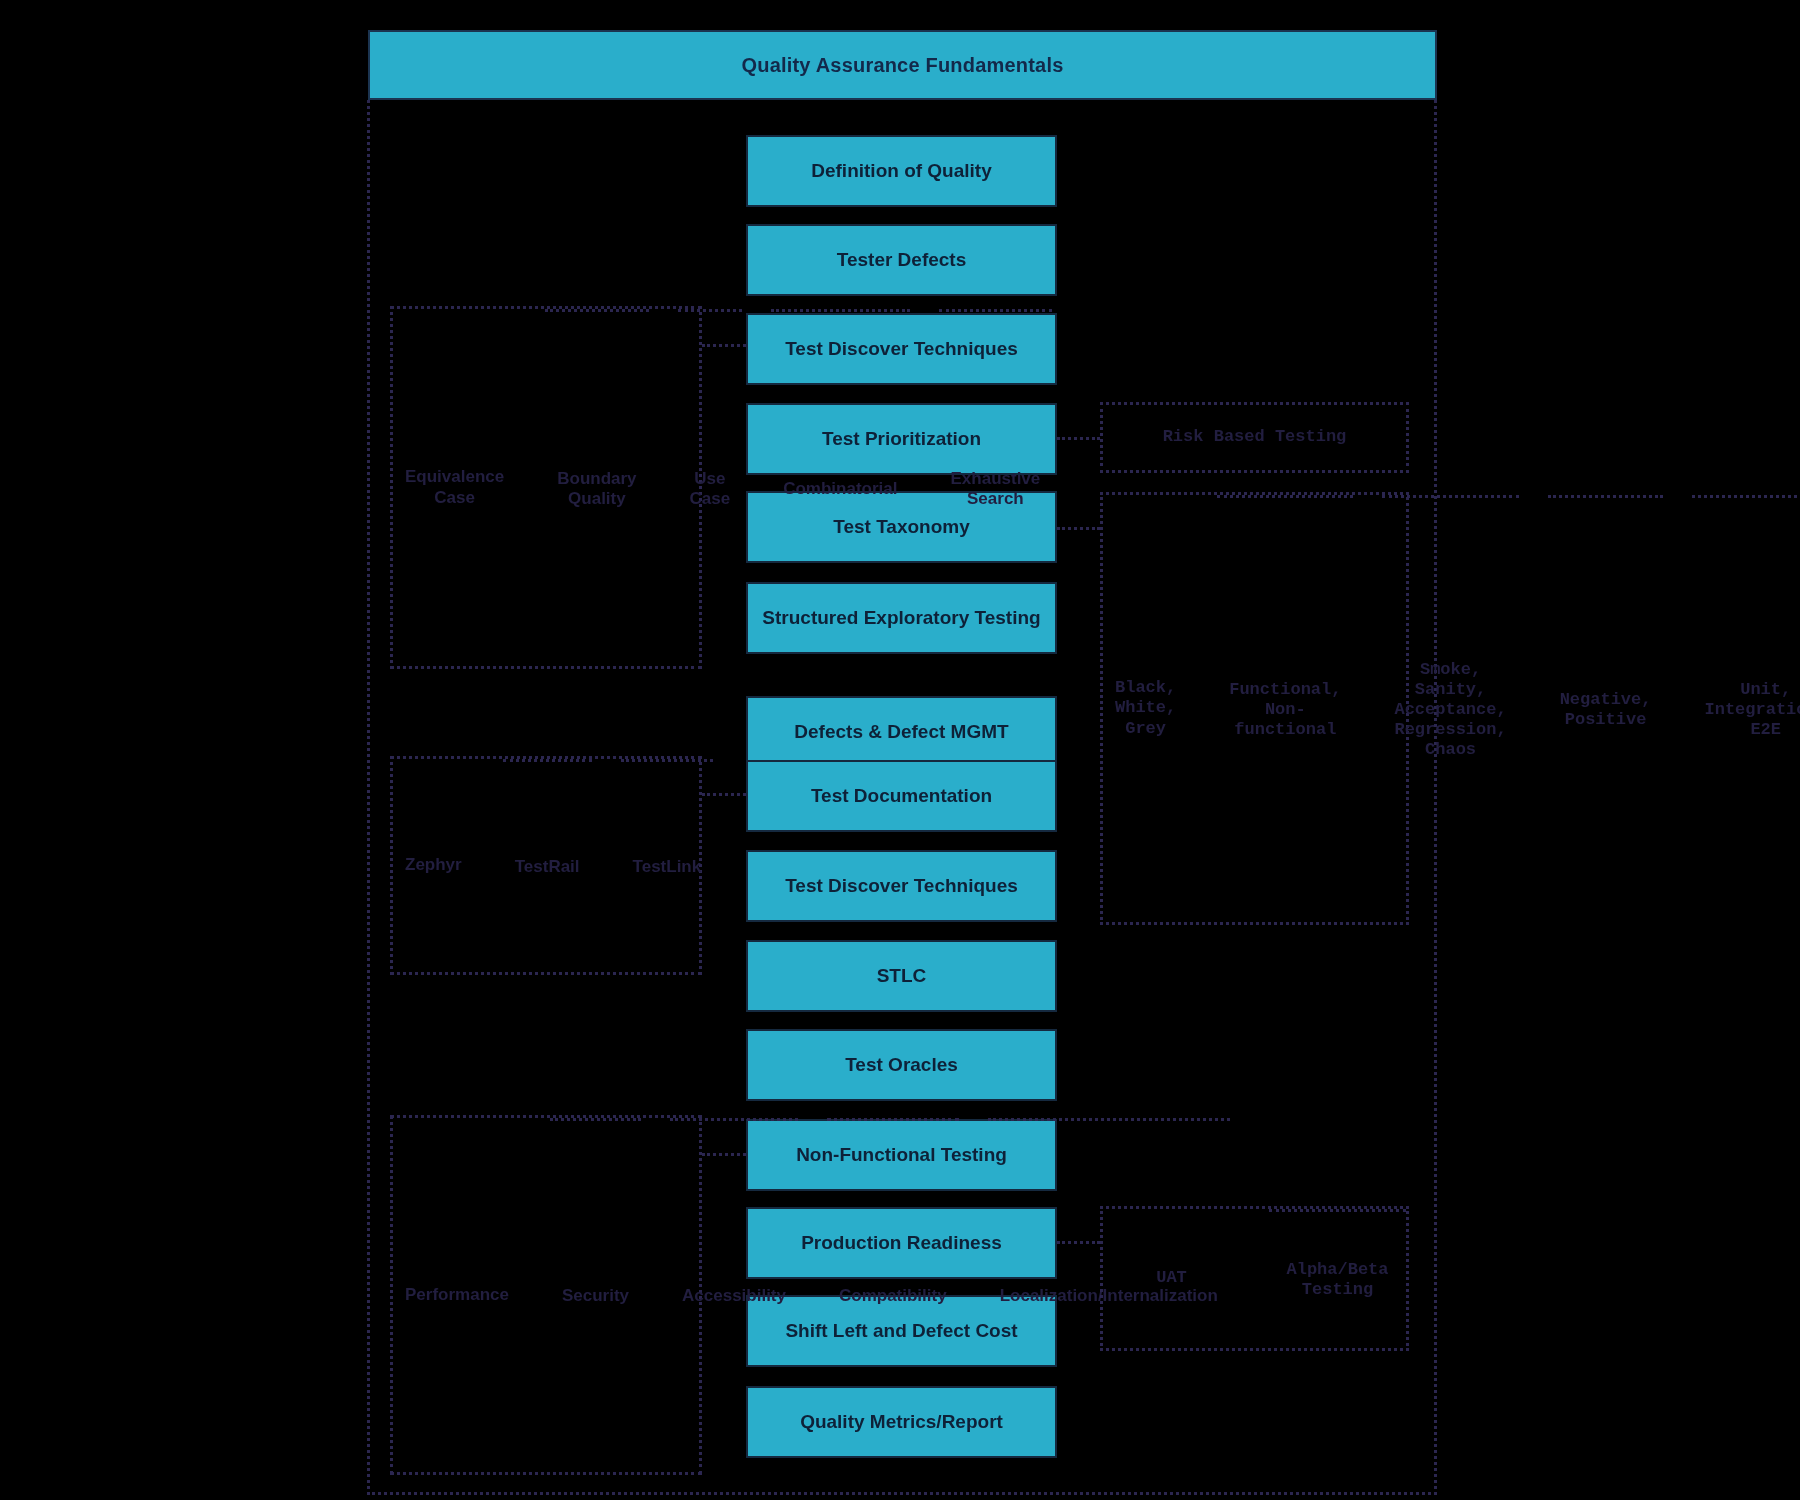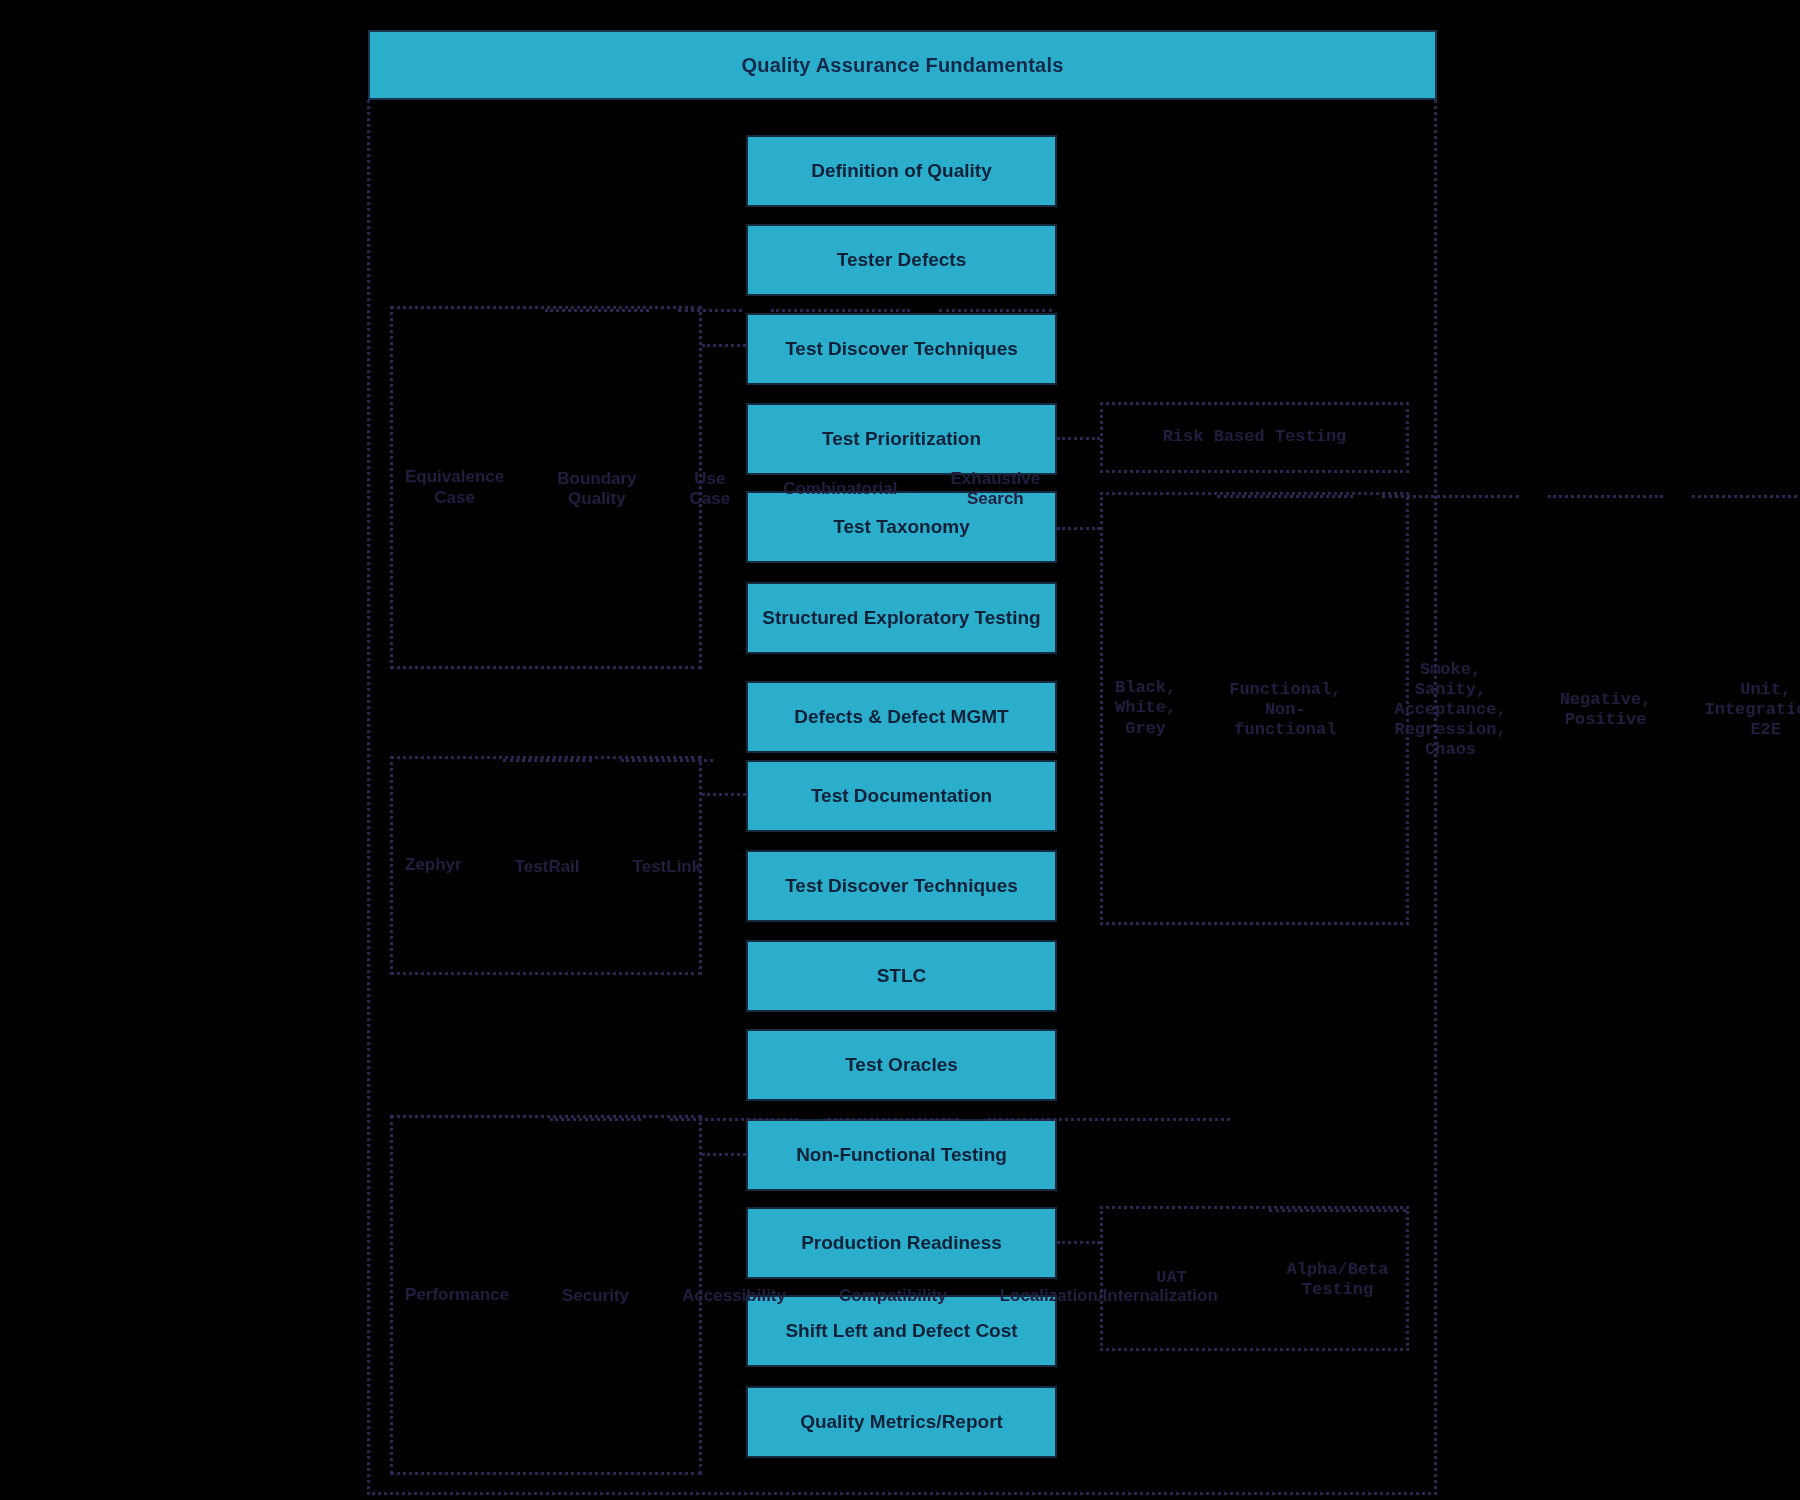--- a/index.html
+++ b/index.html
@@ -111,21 +111,21 @@
     </div>
   <div class="node" style="top:391px">
       <span>Test Prioritization</span>
     </div>
   <div class="node" style="top:479px">
       <span>Test Taxonomy</span>
     </div>
   <div class="node" style="top:570px">
       <span>Structured Exploratory Testing</span>
     </div>
-  <div class="node" style="top:669px">
+  <div class="node" style="top:684px">
       <span>Defects &amp; Defect MGMT</span>
     </div>
   <div class="node" style="top:748px">
       <span>Test Documentation</span>
     </div>
   <div class="node" style="top:838px">
       <span>Test Discover Techniques</span>
     </div>
   <div class="node" style="top:928px">
       <span>STLC</span>

